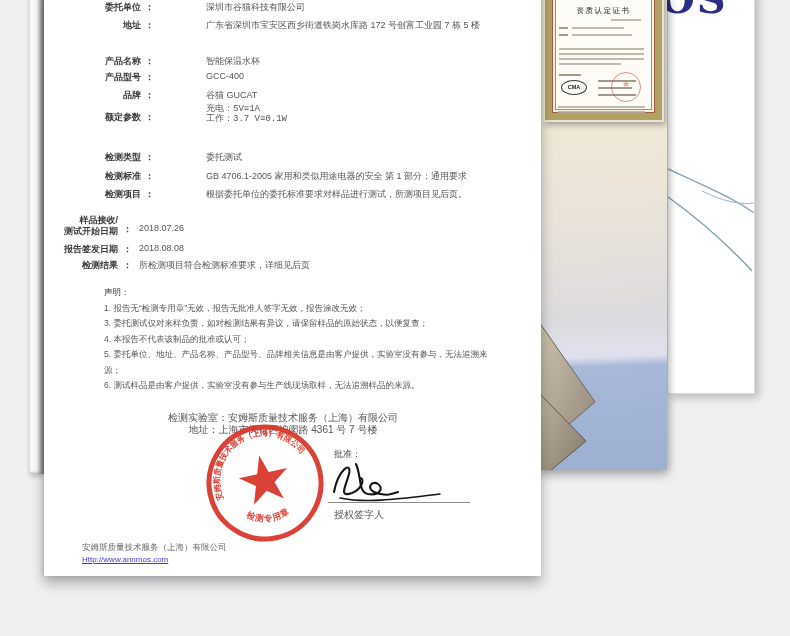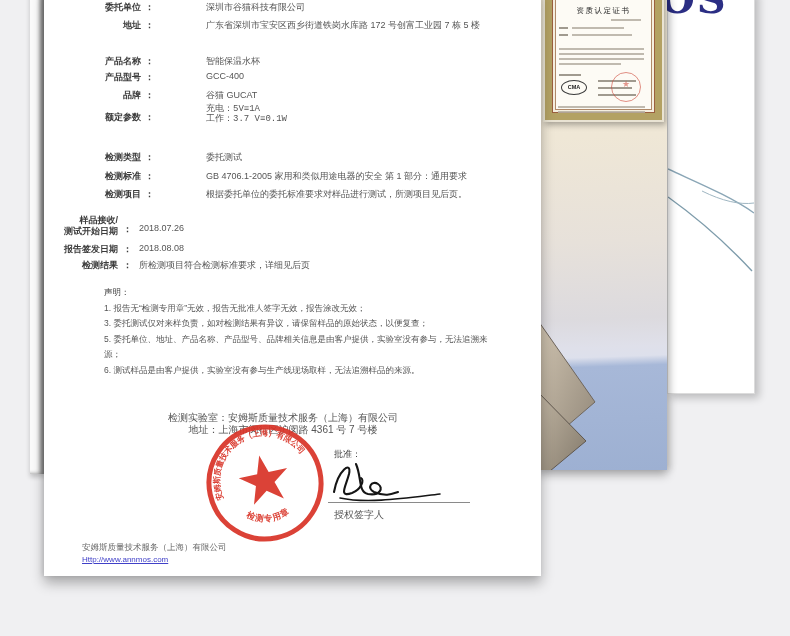--- a/index.html
+++ b/index.html
@@ -233,20 +233,21 @@
   <div class="row gd" style="top:271px">
     <span class="lbl">检测结果</span>
       <span class="col">：</span>
       <span class="val">所检测项目符合检测标准要求，详细见后页</span>
   </div>
 
   <div class="statements">
     <div class="st-title">声明：</div>
     <div class="st">1. 报告无“检测专用章”无效，报告无批准人签字无效，报告涂改无效；</div>
     <div class="st">3. 委托测试仅对来样负责，如对检测结果有异议，请保留样品的原始状态，以便复查；</div>
+    <div class="st">4. 本报告不代表该制品的批准或认可；</div>
     <div class="st">5. 委托单位、地址、产品名称、产品型号、品牌相关信息是由客户提供，实验室没有参与，无法追溯来源；</div>
     <div class="st">6. 测试样品是由客户提供，实验室没有参与生产线现场取样，无法追溯样品的来源。</div>
   </div>
 
   <div class="lab-block">
     <div>检测实验室：安姆斯质量技术服务（上海）有限公司</div>
     <div>地址：上海市闵行区沪闵路 4361 号 7 号楼</div>
   </div>
 
   <div class="approve">批准：</div>

